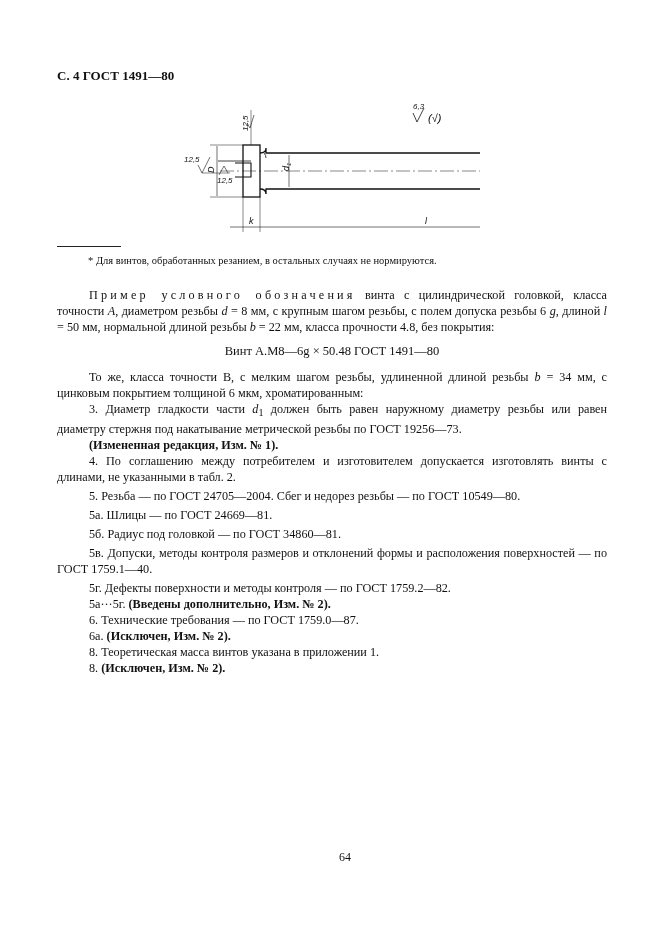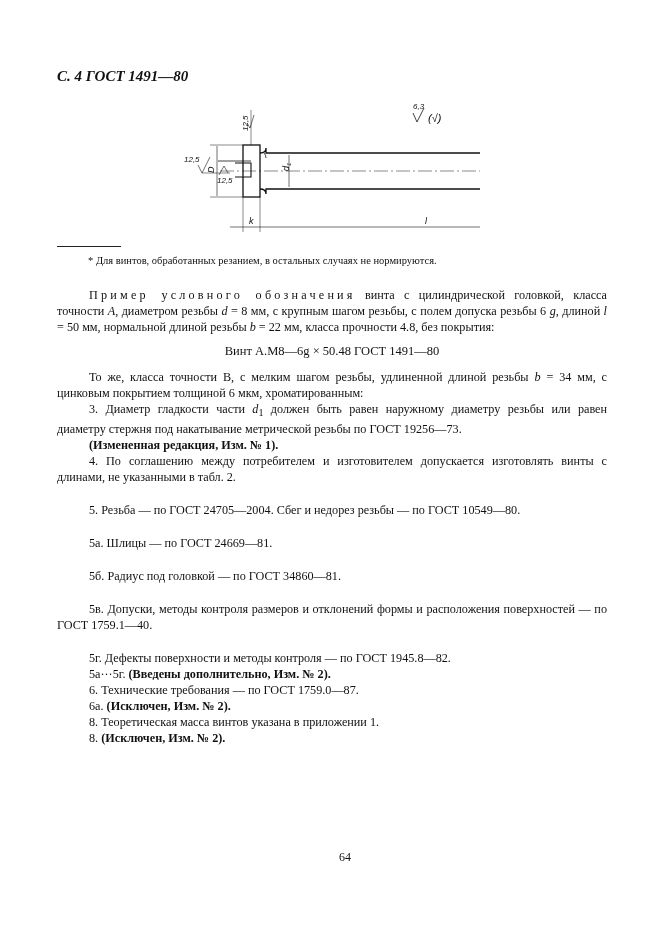--- a/index.html
+++ b/index.html
@@ -1,24 +1,24 @@
 <!DOCTYPE html>
 <html><head>
 <meta charset="utf-8">
 <style>
   html, body { margin: 0; padding: 0; background: #ffffff; }
   body { width: 661px; height: 936px; position: relative; overflow: hidden;
          font-family: "Liberation Serif", "DejaVu Serif", serif; color: #111; }
-  .header { position: absolute; left: 57px; top: 68px; font-weight: bold; font-size: 15px; font-style: italic; }
+  .header { position: absolute; left: 57px; top: 68px; font-weight: bold; font-size: 13px; }
   .drawing { position: absolute; left: 160px; top: 95px; width: 320px; height: 150px; }
   .fn-rule { position: absolute; left: 57px; top: 246px; width: 64px; border-top: 1px solid #222; }
   .footnote { position: absolute; left: 88px; top: 255px; font-size: 10.5px; }
   .text { position: absolute; left: 57px; top: 287px; width: 550px; font-size: 12.2px; line-height: 16px; }
   .text p { margin: 0; text-indent: 32px; text-align: justify; }
-  .text p.gap { margin-top: 17px; }
+  .text p.gap { margin-top: 3px; }
   .spaced { letter-spacing: 3.2px; margin-top: 36px; }
   .formula { text-align: center !important; text-indent: 0 !important; margin: 8px 0 10px 0 !important; font-size: 12.5px; }
   .i { font-style: italic; }
   .b { font-weight: bold; }
   .pagenum { position: absolute; left: 339px; top: 850px; font-size: 12px; }
 </style>
 </head>
 <body>
 
 <div class="header">С. 4 ГОСТ 1491—80</div>
@@ -95,21 +95,21 @@
   <p><span class="spaced">Пример условного обозначения</span><span> винта с цилиндрической головкой, класса точности </span><span class="i">A</span><span>, диаметром резьбы </span><span class="i">d</span><span> = 8 мм, с крупным шагом резьбы, с полем допуска резьбы 6 </span><span class="i">g</span><span>, длиной </span><span class="i">l</span><span> = 50 мм, нормальной длиной резьбы </span><span class="i">b</span><span> = 22 мм, класса прочности 4.8, без покрытия:</span></p>
   <p class="formula">Винт A.M8—6g × 50.48 ГОСТ 1491—80</p>
   <p><span>То же, класса точности В, с мелким шагом резьбы, удлиненной длиной резьбы </span><span class="i">b</span><span> = 34 мм, с цинковым покрытием толщиной 6 мкм, хроматированным:</span></p>
   <p><span>3. Диаметр гладкости части </span><span class="i">d</span><sub>1</sub><span> должен быть равен наружному диаметру резьбы или равен диаметру стержня под накатывание метрической резьбы по ГОСТ 19256—73.</span></p>
   <p class="b">(Измененная редакция, Изм. № 1).</p>
   <p>4. По соглашению между потребителем и изготовителем допускается изготовлять винты с длинами, не указанными в табл. 2.</p>
   <p class="gap">5. Резьба — по ГОСТ 24705—2004. Сбег и недорез резьбы — по ГОСТ 10549—80.</p>
   <p class="gap">5а. Шлицы — по ГОСТ 24669—81.</p>
   <p class="gap">5б. Радиус под головкой — по ГОСТ 34860—81.</p>
   <p class="gap">5в. Допуски, методы контроля размеров и отклонений формы и расположения поверхностей — по ГОСТ 1759.1—40.</p>
-  <p class="gap">5г. Дефекты поверхности и методы контроля — по ГОСТ 1945.8—82.</p>
+  <p class="gap">5г. Дефекты поверхности и методы контроля — по ГОСТ 1759.2—82.</p>
   <p><span>5а···5г. </span><span class="b">(Введены дополнительно, Изм. № 2).</span></p>
   <p>6. Технические требования — по ГОСТ 1759.0—87.</p>
   <p><span>6а. </span><span class="b">(Исключен, Изм. № 2).</span></p>
   <p>8. Теоретическая масса винтов указана в приложении 1.</p>
   <p><span>8. </span><span class="b">(Исключен, Изм. № 2).</span></p>
 </div>
 
 <div class="pagenum">64</div>
 
 </body></html>

